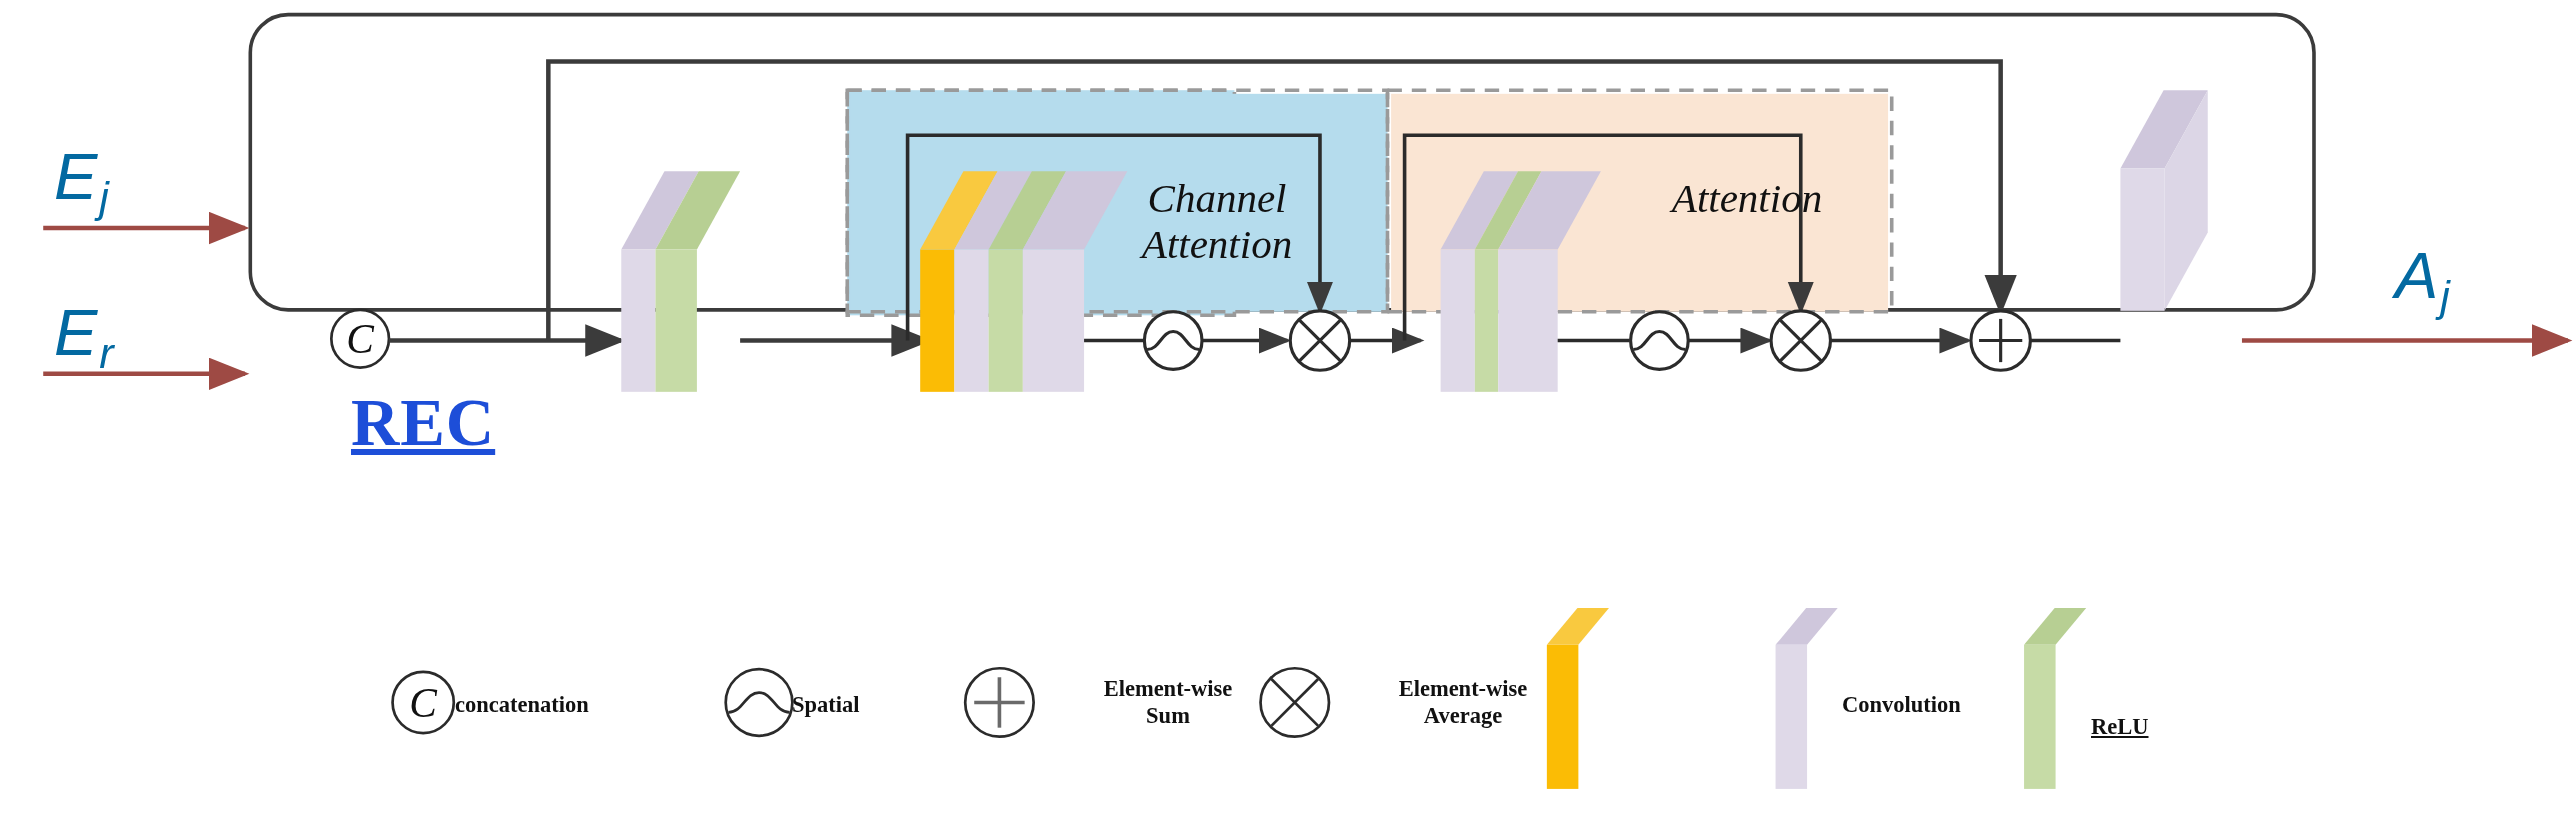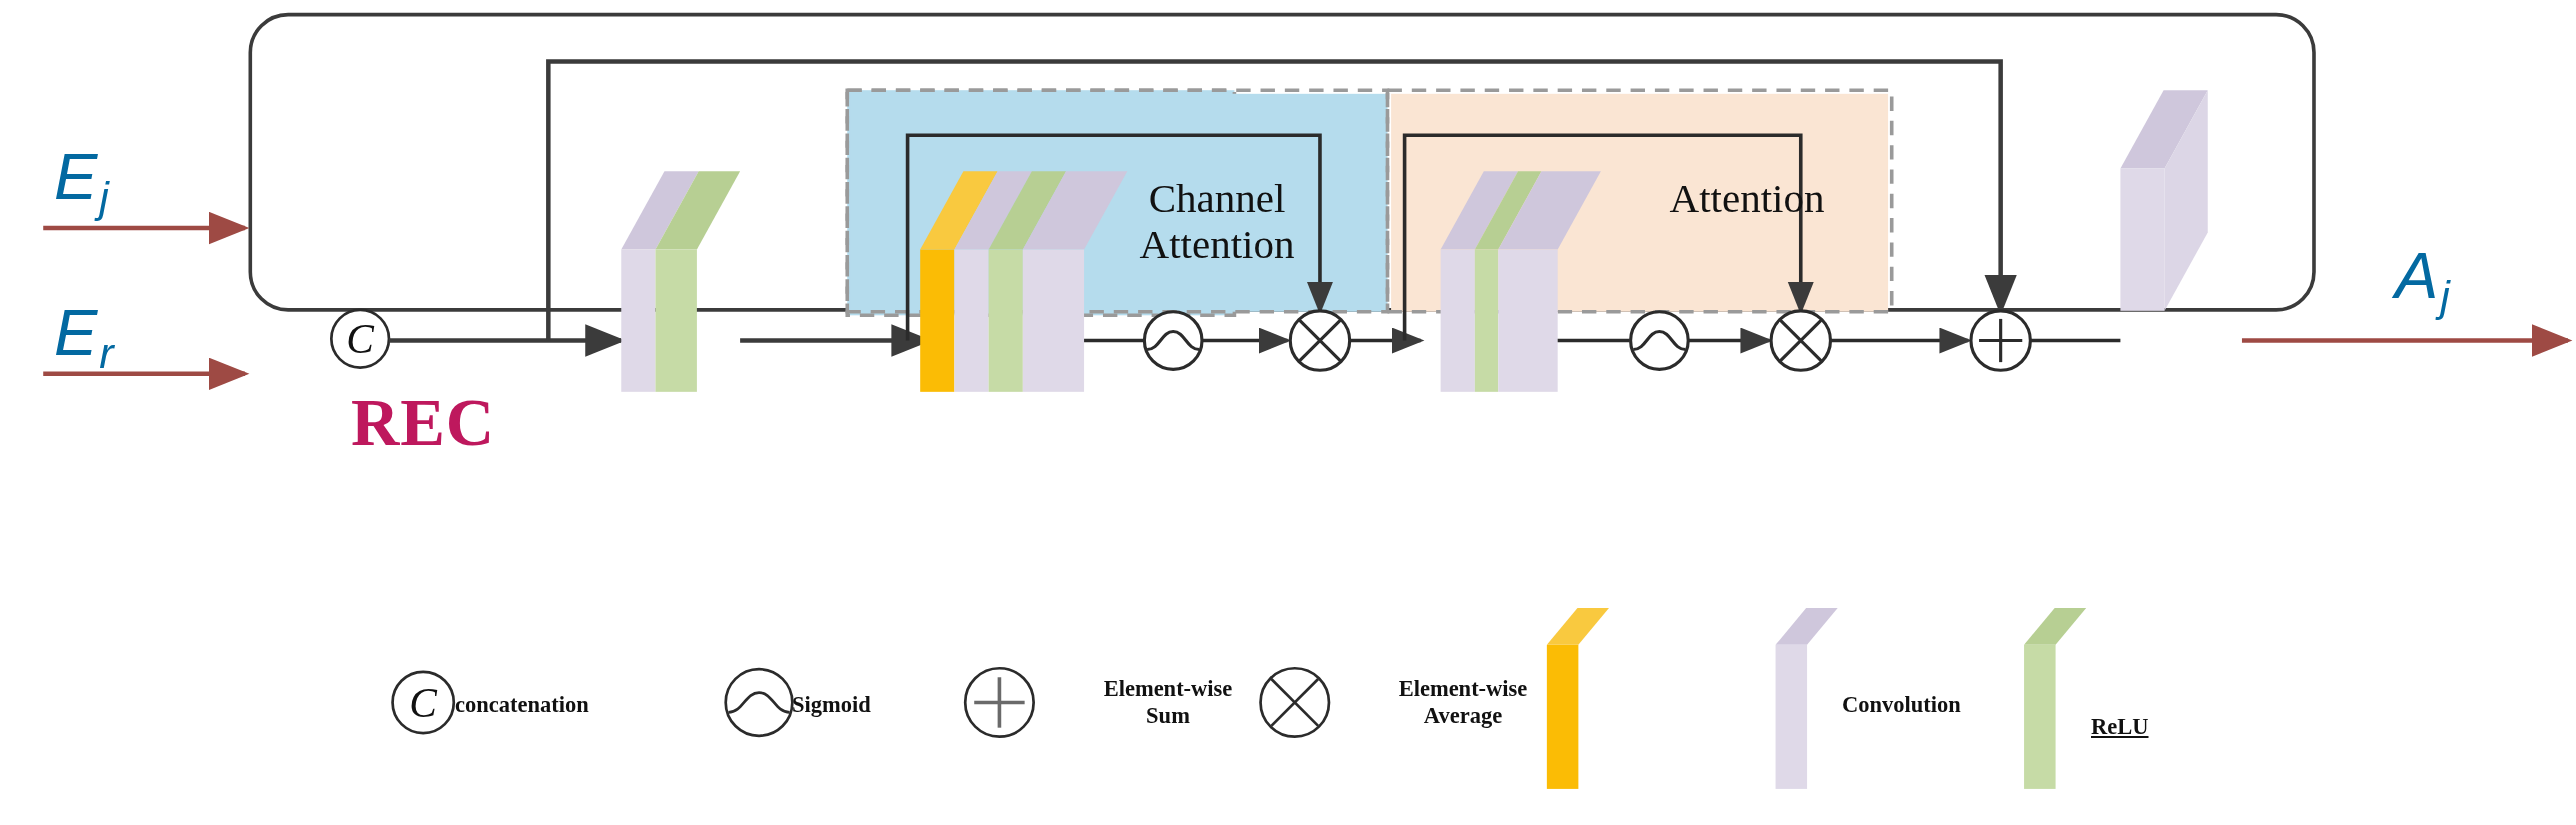--- a/index.html
+++ b/index.html
@@ -32,29 +32,31 @@
   }
   .mathlbl .base { font-size: 65px; }
   .mathlbl .sub  { font-size: 43px; vertical-align: -0.30em; padding-left: 1.8px; }
   .blocklbl {
     position: absolute;
     font-family: "Liberation Serif", serif;
     color: #111111;
     white-space: nowrap;
     text-align: center;
     line-height: 1.12;
+    font-style: italic;
   }
   .rec-text {
     position: absolute;
     font-family: "Liberation Serif", serif;
     font-weight: 700;
     font-size: 67px;
-    color: #be185d;
+    color: #1d4ed8;
     letter-spacing: 0.9px;
     line-height: 1;
+    text-decoration: underline;
   }
   .attn-text {
     font-size: 41px;
   }
   .legend-text {
     position: absolute;
     font-family: "Liberation Serif", serif;
     font-weight: 700;
     font-size: 22.5px;
     color: #111111;
@@ -204,21 +206,21 @@
     <div>Channel</div>
     <div>Attention</div>
   </div>
 
   <div class="blocklbl attn-text" style="left:1630px; top:176px; width:234px;">
     <div>Attention</div>
   </div>
 
   <div class="legend-text" style="left:455px; top:691px;">concatenation</div>
 
-  <div class="legend-text" style="left:792px; top:691px;">Sigmoid</div>
+  <div class="legend-text" style="left:792px; top:691px;">Spatial</div>
 
   <div class="legend-text center" style="left:1034px; top:675px; width:180px;">
     <div>Element-wise</div>
     <div>Sum</div>
   </div>
 
   <div class="legend-text center" style="left:1329px; top:675px; width:180px;">
     <div>Element-wise</div>
     <div>Average</div>
   </div>

